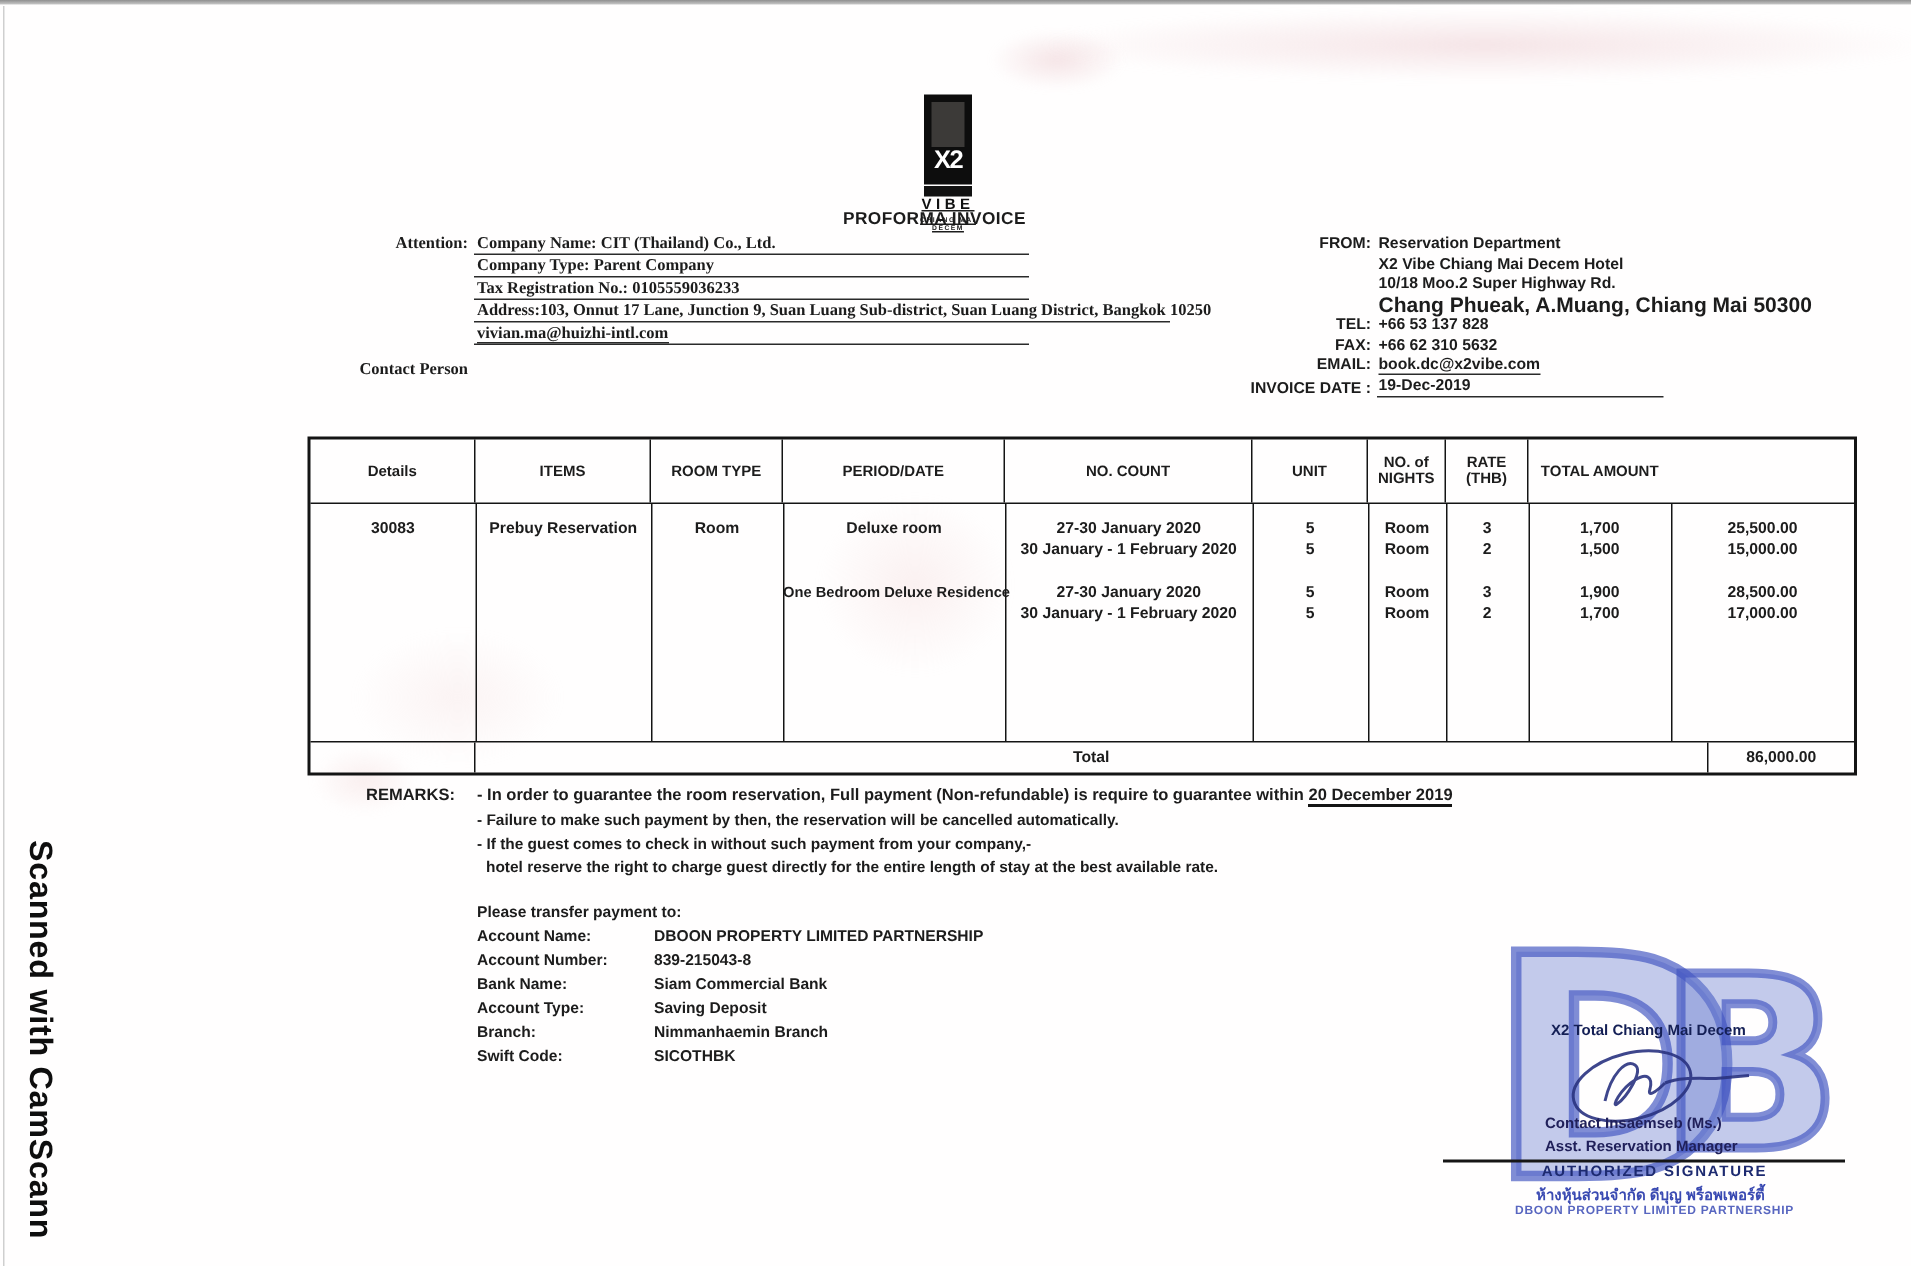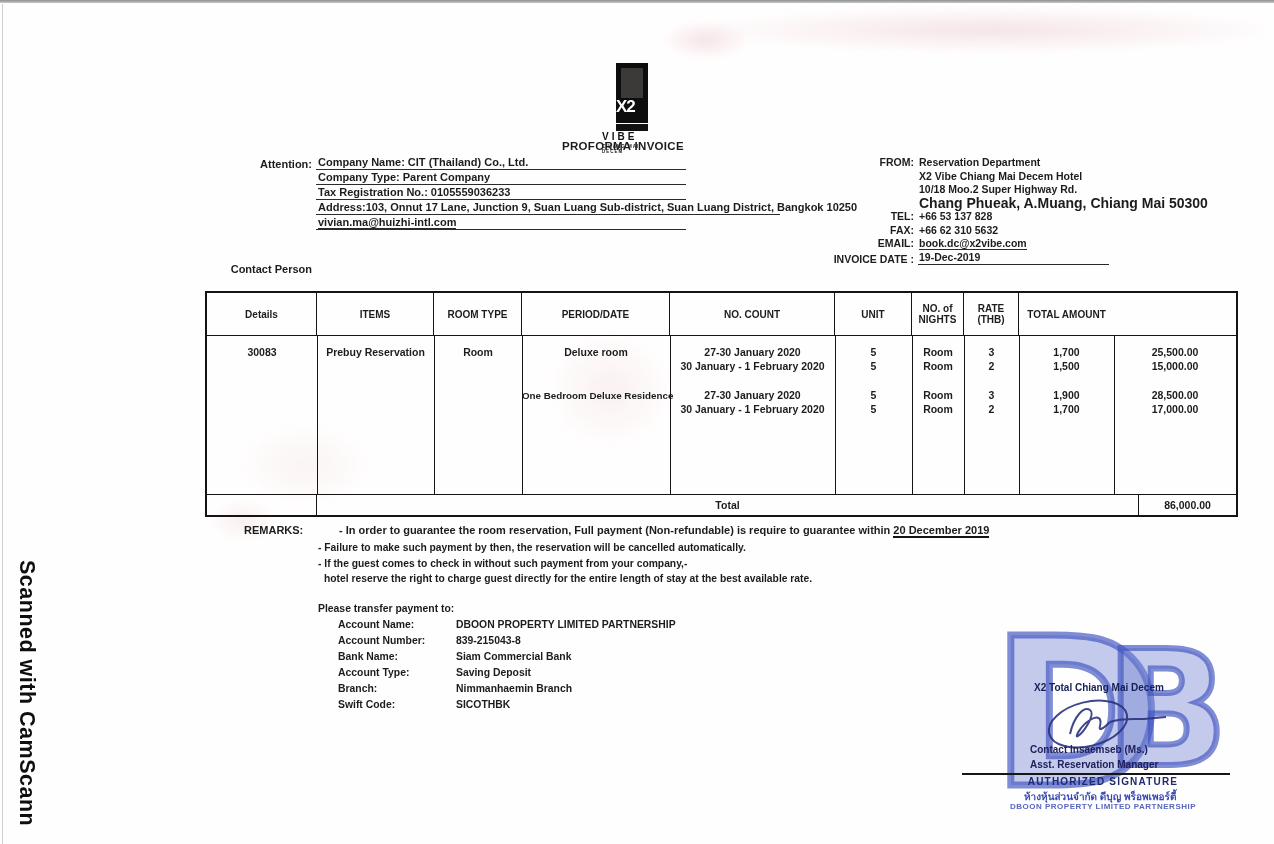--- a/index.html
+++ b/index.html
@@ -18,36 +18,36 @@
   .sm3{left:545px;top:330px;width:130px;height:120px;background:radial-gradient(ellipse,rgba(242,216,216,.35),transparent 70%);}
   .sm4{left:235px;top:420px;width:140px;height:90px;background:radial-gradient(ellipse,rgba(242,220,220,.3),transparent 70%);}
   .sm5{left:208px;top:498px;width:70px;height:45px;background:radial-gradient(ellipse,rgba(240,210,210,.35),transparent 70%);}
   
   .watermark{
     left:14px;top:560px;height:286px;overflow:hidden;
     writing-mode:vertical-rl;text-orientation:sideways;
     font-size:21.5px;letter-spacing:.5px;color:#0e0e0e;font-weight:bold;white-space:nowrap;
   }
   
-  .logo{left:602px;top:63px;width:60px;}
+  .logo{left:602px;top:63px;width:60px;text-align:center;text-decoration:underline;}
   .logo-rect{position:relative;width:32px;height:60px;background:#0d0d0d;margin:0 auto;}
   .logo-sq{position:absolute;left:5px;top:5px;width:22px;height:30px;background:#3c3a38;}
   .logo-x2{position:absolute;left:0;right:0;bottom:6px;color:#fff;font-size:17px;letter-spacing:-1px;}
   .logo-bar{width:32px;height:7px;background:#111;margin:1px auto 0;color:#eee;font-size:4px;line-height:7px;letter-spacing:.5px;overflow:hidden;}
   .logo-vibe{font-size:10px;letter-spacing:3px;color:#111;margin-top:0px;}
   .logo-cap{font-size:4.5px;letter-spacing:1px;color:#222;margin-top:2px;}
   
   .doc-title{left:562px;top:140px;width:220px;text-align:left;font-size:11.5px;letter-spacing:.3px;}
   
   .att{left:228px;top:156px;font-size:11px;}
-  .att-row{display:flex;align-items:flex-end;margin-bottom:1px;}
+  .att-row{display:flex;margin-bottom:1px;font-family:Liberation Serif, serif;}
   .att-label{width:84px;text-align:right;padding-right:4px;white-space:nowrap;}
   .att-val{width:368px;border-bottom:1.5px solid #2a2a2a;padding:0 0 1px 2px;white-space:nowrap;line-height:12px;}
   .att-val.wide{width:462px;}
-  .att-contact{margin-top:33px;}
+  .att-contact{margin-top:10px;}
   .uline{border-bottom:1.5px solid #2a2a2a;}
   
   .from{left:818px;top:156px;font-size:10.5px;}
   .from-row{display:flex;align-items:flex-end;margin-bottom:1.5px;line-height:12px;}
   .from-label{width:96px;text-align:right;padding-right:4px;white-space:nowrap;}
   .from-val{white-space:nowrap;padding-left:1px;}
   .from-small{font-size:14px;}
   .from-dateval{width:190px;border-bottom:1.5px solid #2a2a2a;padding-bottom:1px;}
   
   .inv-table{left:205px;top:291px;width:1029px;border:2px solid #141414;background:transparent;}
@@ -62,28 +62,28 @@
   .tdiv{position:absolute;top:0;bottom:0;width:1.2px;background:#141414;}
   .bline{position:absolute;left:0;right:0;}
   .bline > div{text-align:center;font-size:10.5px;line-height:13px;white-space:nowrap;overflow:visible;}
   .bline .roomtype{font-size:9.8px;}
   .tfoot{display:grid;grid-template-columns:110px 1fr 97px;height:20px;}
   .tfoot > div{display:flex;align-items:center;justify-content:center;font-size:10.5px;border-right:1.2px solid #141414;}
   .tfoot > div:last-child{border-right:none;}
   
   .remarks-label{left:244px;top:524px;font-size:11px;}
   .remarks{left:318px;top:524px;width:720px;font-size:10.3px;line-height:13px;}
-  .remarks .r1{font-size:11px;margin-bottom:4px;margin-left:21px;}
+  .remarks .r1{font-size:11px;margin-bottom:4px;}
   .remarks .deadline{border-bottom:2px solid #141414;padding-bottom:0px;}
   .remarks .rl{margin-bottom:2.5px;}
   .remarks .indent{padding-left:6px;}
   
   .payment{left:318px;top:601px;font-size:10.4px;line-height:16px;}
   .pay-row{display:flex;}
-  .pay-label{width:118px;margin-left:20px;}
+  .pay-label{width:118px;}
   
   .sig{left:948px;top:616px;width:326px;height:224px;font-weight:bold;}
   .stamp-letter{position:absolute;font-family:"DejaVu Sans",sans-serif;font-weight:bold;line-height:1;
     color:rgba(112,130,210,.42);-webkit-text-stroke:7px rgba(62,82,192,.66);filter:blur(.4px);pointer-events:none;}
   .stamp-d{left:44px;top:-4px;font-size:205px;}
   .stamp-b{left:158px;top:14px;font-size:160px;-webkit-text-stroke:6px rgba(62,82,192,.66);}
   .sig-hotel{position:absolute;left:86px;top:66px;font-size:10px;color:#141f55;white-space:nowrap;}
   .sig-svg{position:absolute;left:92px;top:72px;}
   .sig-name{position:absolute;left:82px;top:128px;font-size:10px;color:#20205a;white-space:nowrap;}
   .sig-role{position:absolute;left:82px;top:143px;font-size:10px;color:#20205a;white-space:nowrap;}

